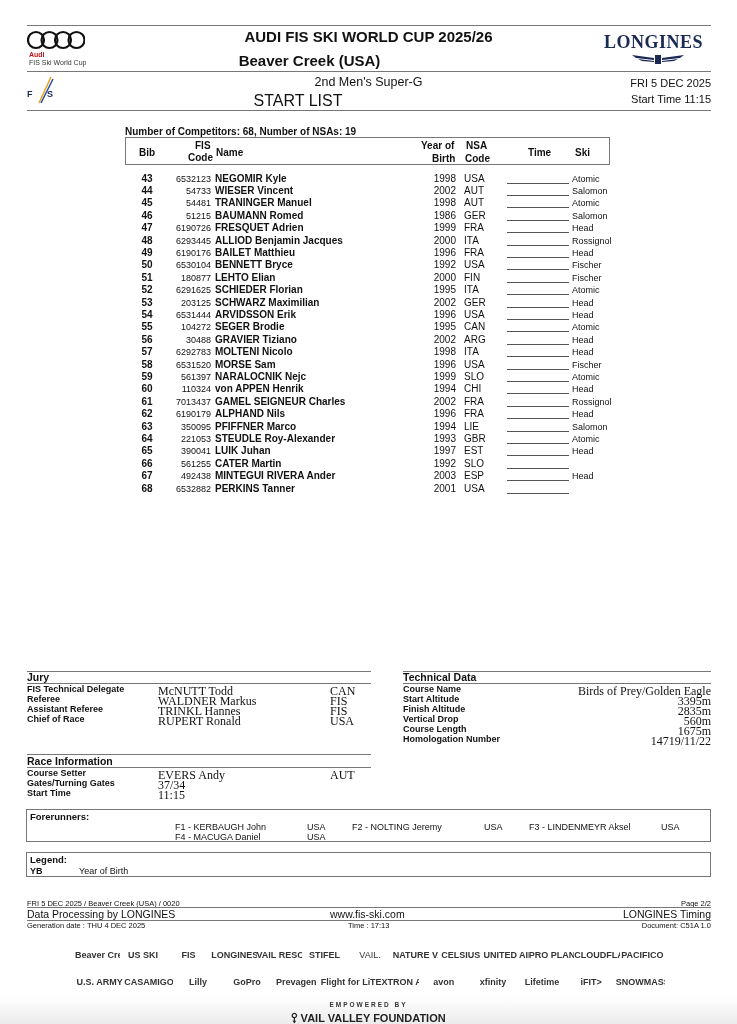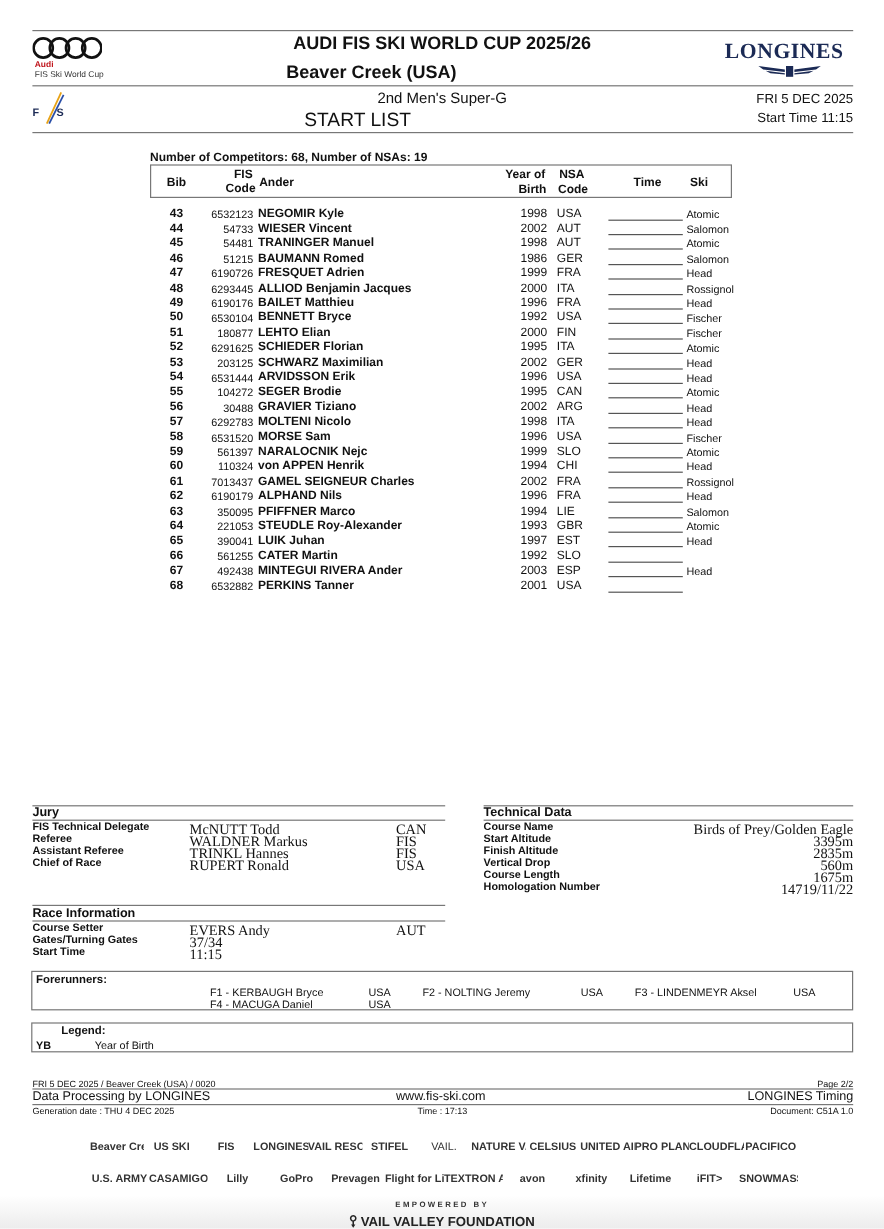--- a/index.html
+++ b/index.html
@@ -79,21 +79,21 @@
 <div class="abs hdr-date">FRI 5 DEC 2025</div>
 <div class="abs hdr-start">Start Time 11:15</div>
 
 <div class="hr" style="left:27px;width:684px;top:110px;"></div>
 
 <div class="abs competitors">Number of Competitors: 68,  Number of NSAs: 19</div>
 <div class="abs thead-box">
   <span class="th" style="left:13px;top:9px;">Bib</span>
   <span class="th" style="left:69px;top:2px;">FIS</span>
   <span class="th" style="left:62px;top:14px;">Code</span>
-  <span class="th" style="left:90px;top:9px;">Ander</span>
+  <span class="th" style="left:90px;top:9px;">Name</span>
   <span class="th" style="left:295px;top:2px;">Year of</span>
   <span class="th" style="left:306px;top:15px;">Birth</span>
   <span class="th" style="left:340px;top:2px;">NSA</span>
   <span class="th" style="left:339px;top:15px;">Code</span>
   <span class="th" style="left:402px;top:9px;">Time</span>
   <span class="th" style="left:449px;top:9px;">Ski</span>
 </div>
 
 <div id="rows">
     <div class="row" style="top: 172.5px;">
@@ -378,32 +378,32 @@
     <div class="abs sec-lbl" style="left: 27px; top: 778px;">Gates/Turning Gates</div>
     <div class="abs sec-val" style="left: 158px; top: 778px;">37/34</div>
     <div class="abs sec-val" style="left: 330px; top: 778px;"></div>
     <div class="abs sec-lbl" style="left: 27px; top: 788px;">Start Time</div>
     <div class="abs sec-val" style="left: 158px; top: 788px;">11:15</div>
     <div class="abs sec-val" style="left: 330px; top: 788px;"></div>
   </div>
 
 <div class="box" style="left:26px;top:809px;width:685px;height:33px;">
   <span class="abs sec-lbl" style="left:3px;top:1px;font-size:9.5px;">Forerunners:</span>
-  <span class="abs small" style="left:148px;top:12px;">F1 - KERBAUGH Bryce</span>
+  <span class="abs small" style="left:148px;top:12px;">F1 - KERBAUGH John</span>
   <span class="abs small" style="left:280px;top:12px;">USA</span>
   <span class="abs small" style="left:325px;top:12px;">F2 - NOLTING Jeremy</span>
   <span class="abs small" style="left:457px;top:12px;">USA</span>
   <span class="abs small" style="left:502px;top:12px;">F3 - LINDENMEYR Aksel</span>
   <span class="abs small" style="left:634px;top:12px;">USA</span>
   <span class="abs small" style="left:148px;top:22px;">F4 - MACUGA Daniel</span>
   <span class="abs small" style="left:280px;top:22px;">USA</span>
 </div>
 
 <div class="box" style="left:26px;top:852px;width:685px;height:25px;">
-  <span class="abs sec-lbl" style="left:3px;top:1px;font-size:9.5px;margin-left:21px;">Legend:</span>
+  <span class="abs sec-lbl" style="left:3px;top:1px;font-size:9.5px;">Legend:</span>
   <span class="abs sec-lbl" style="left:3px;top:13px;">YB</span>
   <span class="abs small" style="left:52px;top:13px;">Year of Birth</span>
 </div>
 
 <div class="abs tiny" style="left:27px;top:899px;">FRI 5 DEC 2025 / Beaver Creek (USA) / 0020</div>
 <div class="abs tiny" style="right:26px;top:899px;">Page 2/2</div>
 <div class="hr" style="left:27px;width:684px;top:907px;border-top-width:1px;"></div>
 <div class="abs footer-mid" style="left:27px;top:908px;">Data Processing by LONGINES</div>
 <div class="abs footer-mid" style="left:330px;top:908px;">www.fis-ski.com</div>
 <div class="abs footer-mid" style="right:26px;top:908px;">LONGINES Timing</div>

